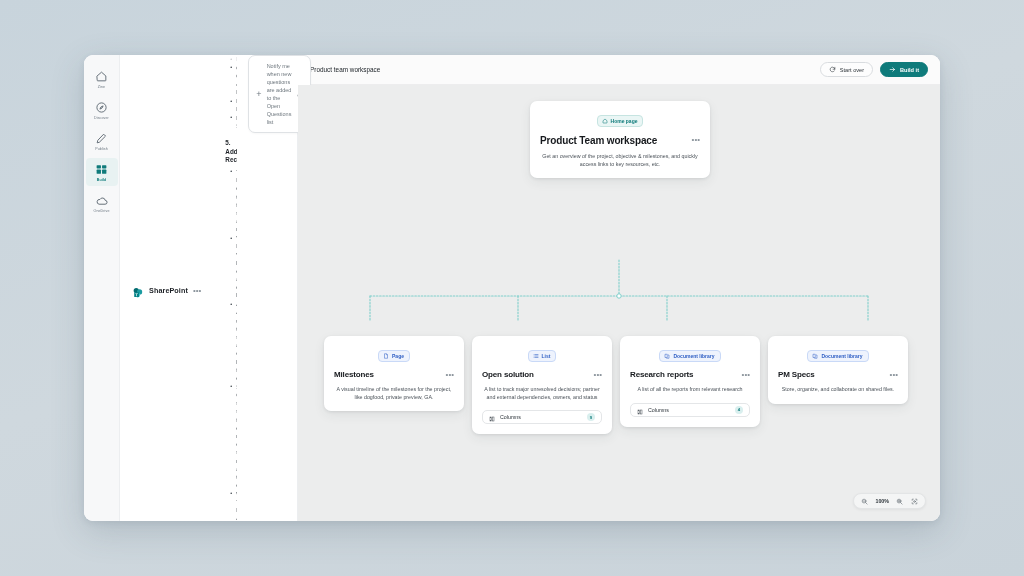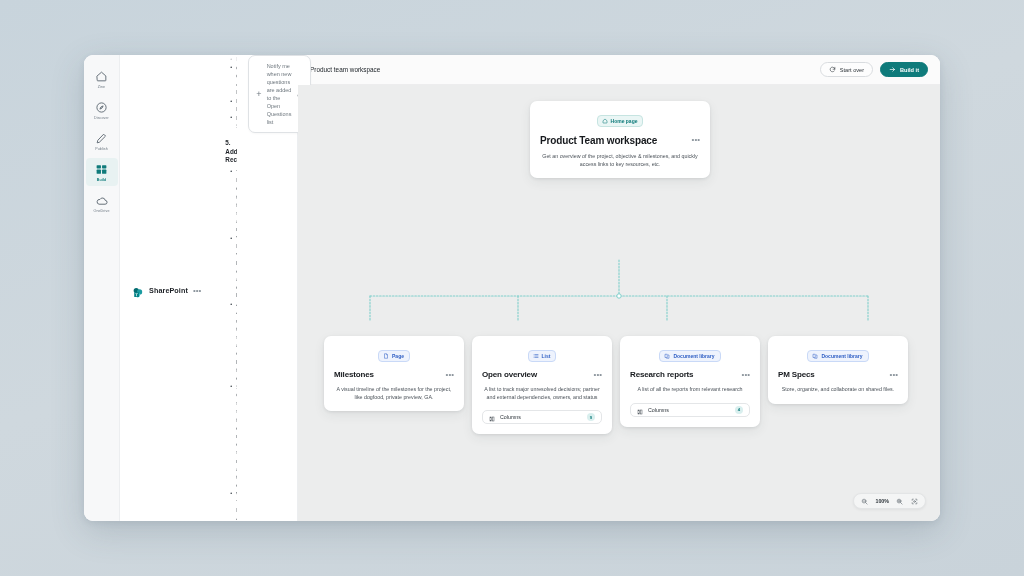--- a/index.html
+++ b/index.html
@@ -455,21 +455,21 @@
       <div class="node" style="left:174px; top:251px; width:140px;">
         <span class="chip chip-list">
           <span>
             <svg width="6" height="6" viewBox="0 0 24 24" fill="none" stroke="currentColor" stroke-width="2.2" stroke-linecap="round">
                 <path d="M9 6h11M9 12h11M9 18h11M4.5 6h.01M4.5 12h.01M4.5 18h.01"></path>
               </svg>
           </span>
           <span>List</span>
         </span>
         <div class="node-titlerow">
-          <span class="node-title small">Open overview</span>
+          <span class="node-title small">Open solution</span>
           <span class="node-dots">•••</span>
         </div>
         <div class="node-desc">A list to track major unresolved decisions; partner and external dependencies, owners, and status</div>
         <div class="cols-row">
           <span>
             <svg width="6" height="6" viewBox="0 0 24 24" fill="none" stroke="#3a4249" stroke-width="1.9">
                 <rect x="4" y="4" width="7" height="16"></rect>
                 <rect x="13" y="4" width="7" height="16"></rect>
               </svg>
           </span>

